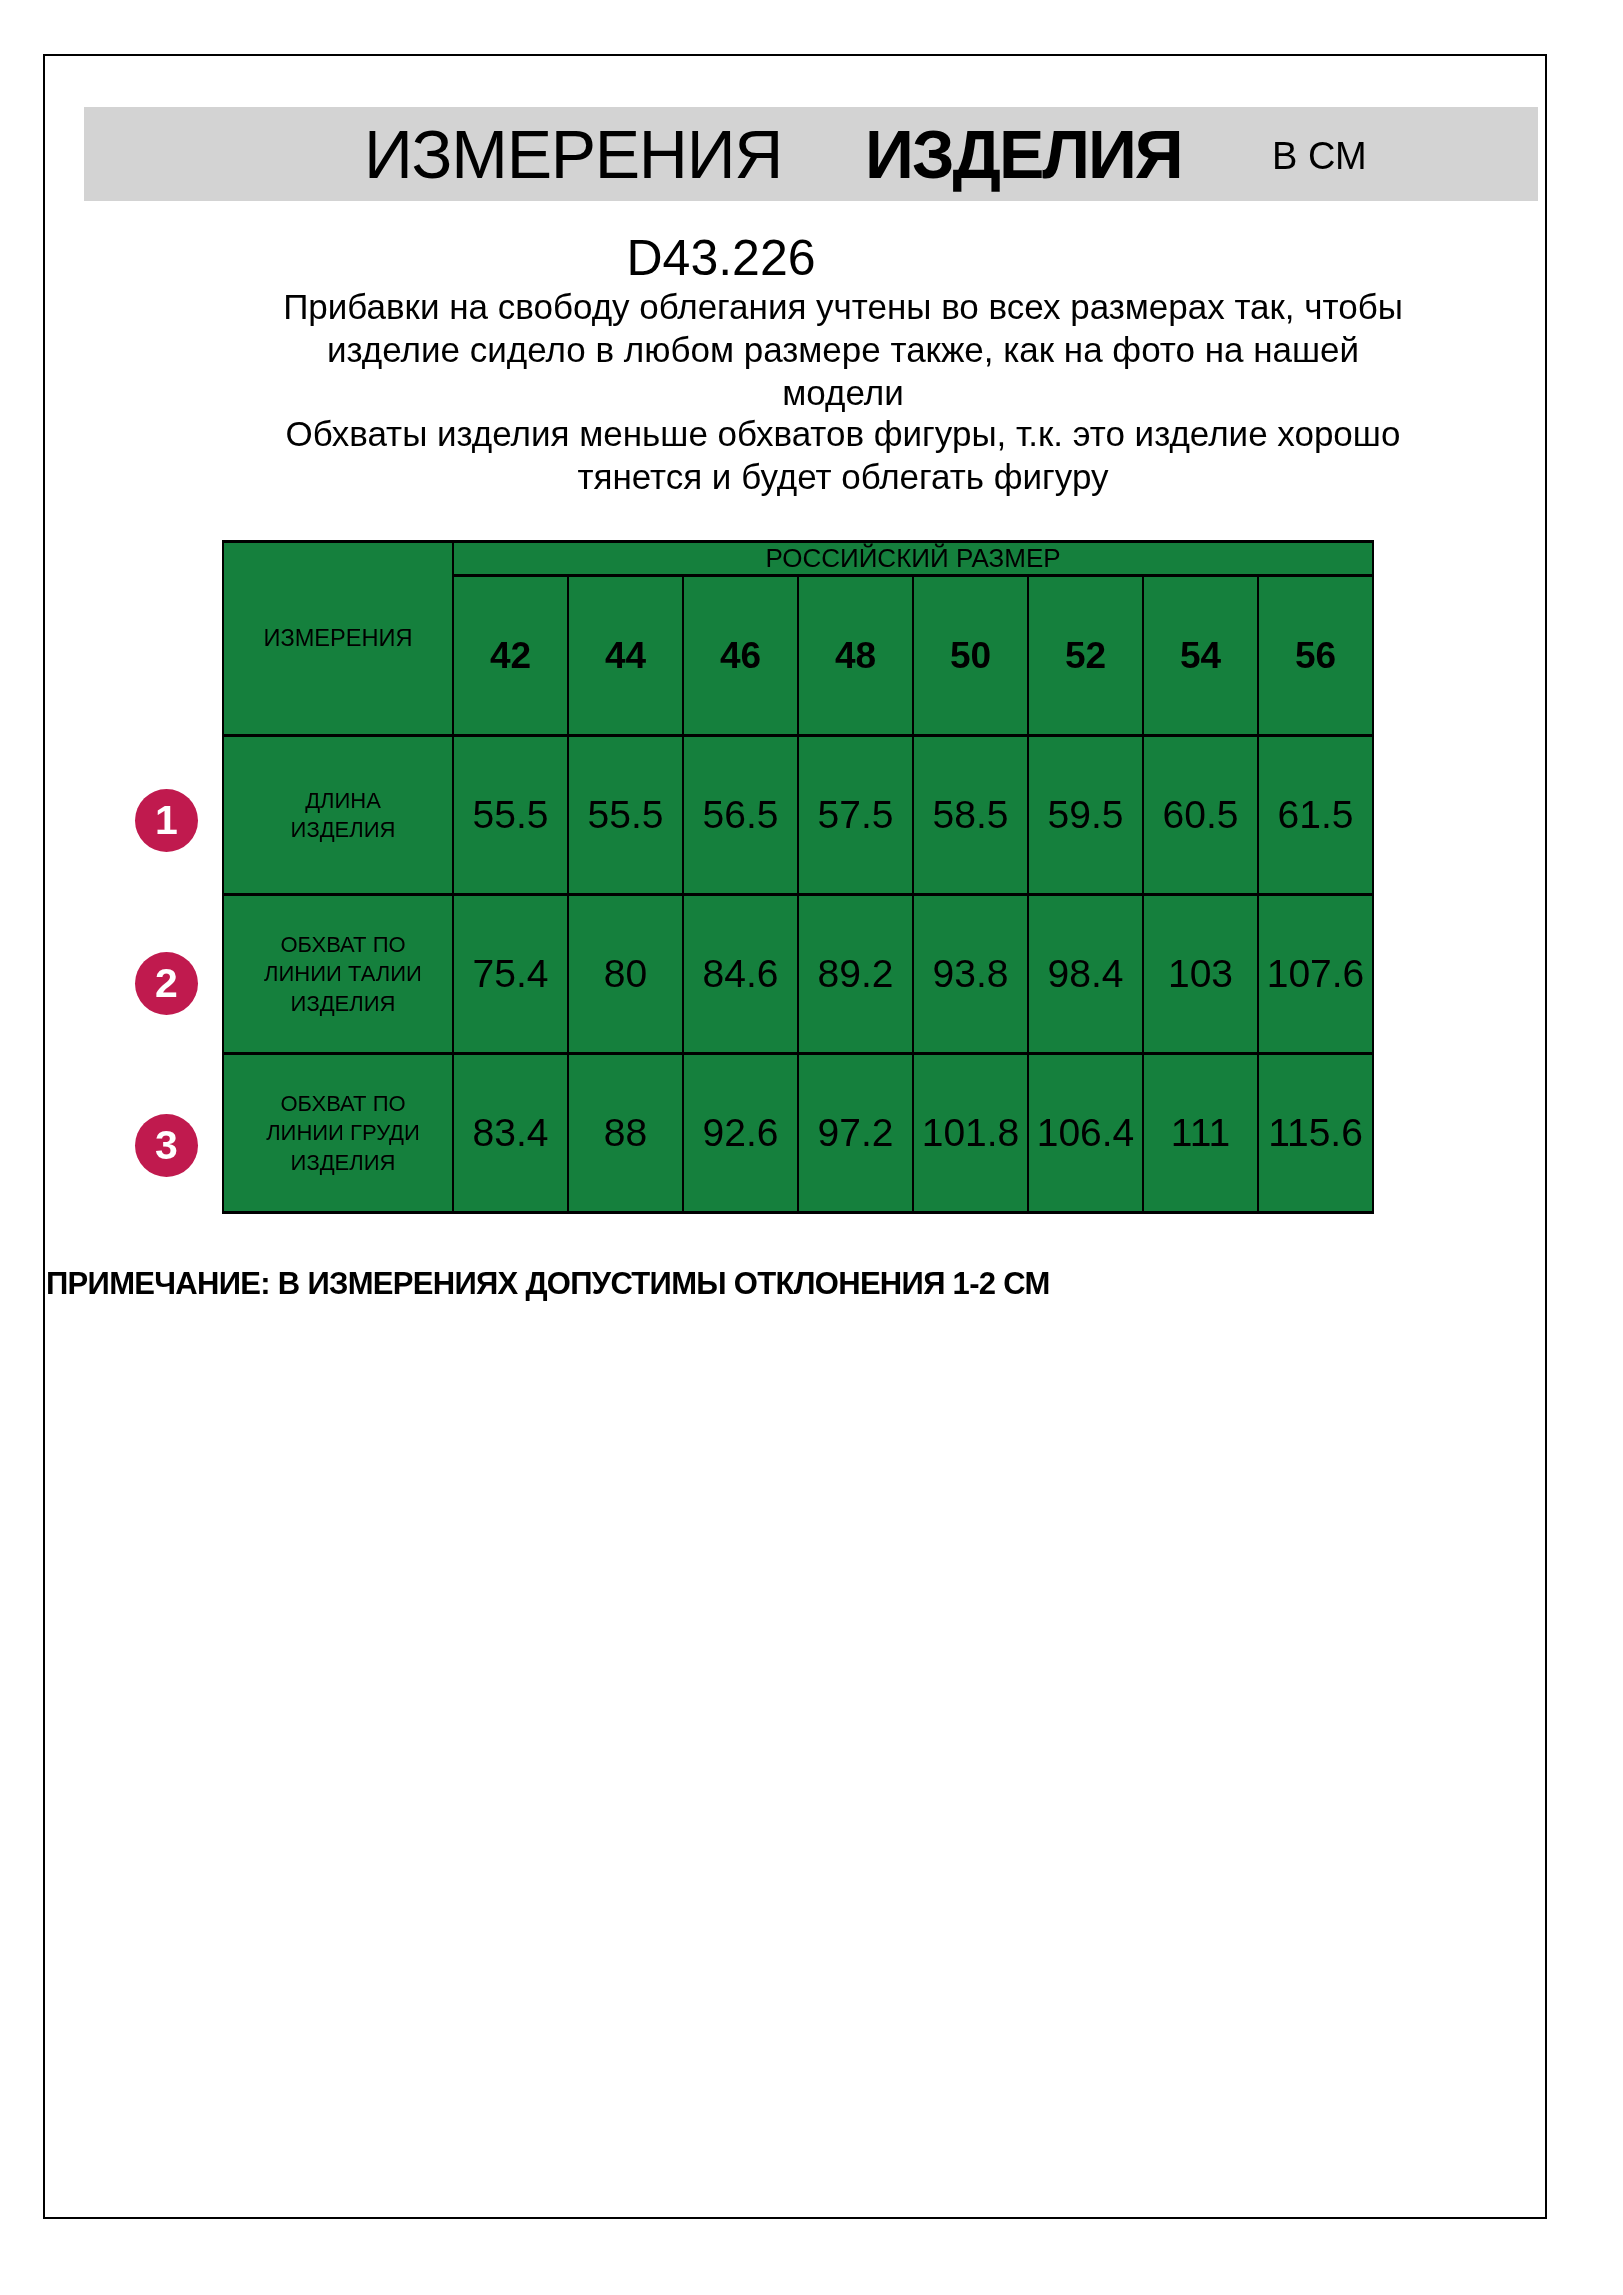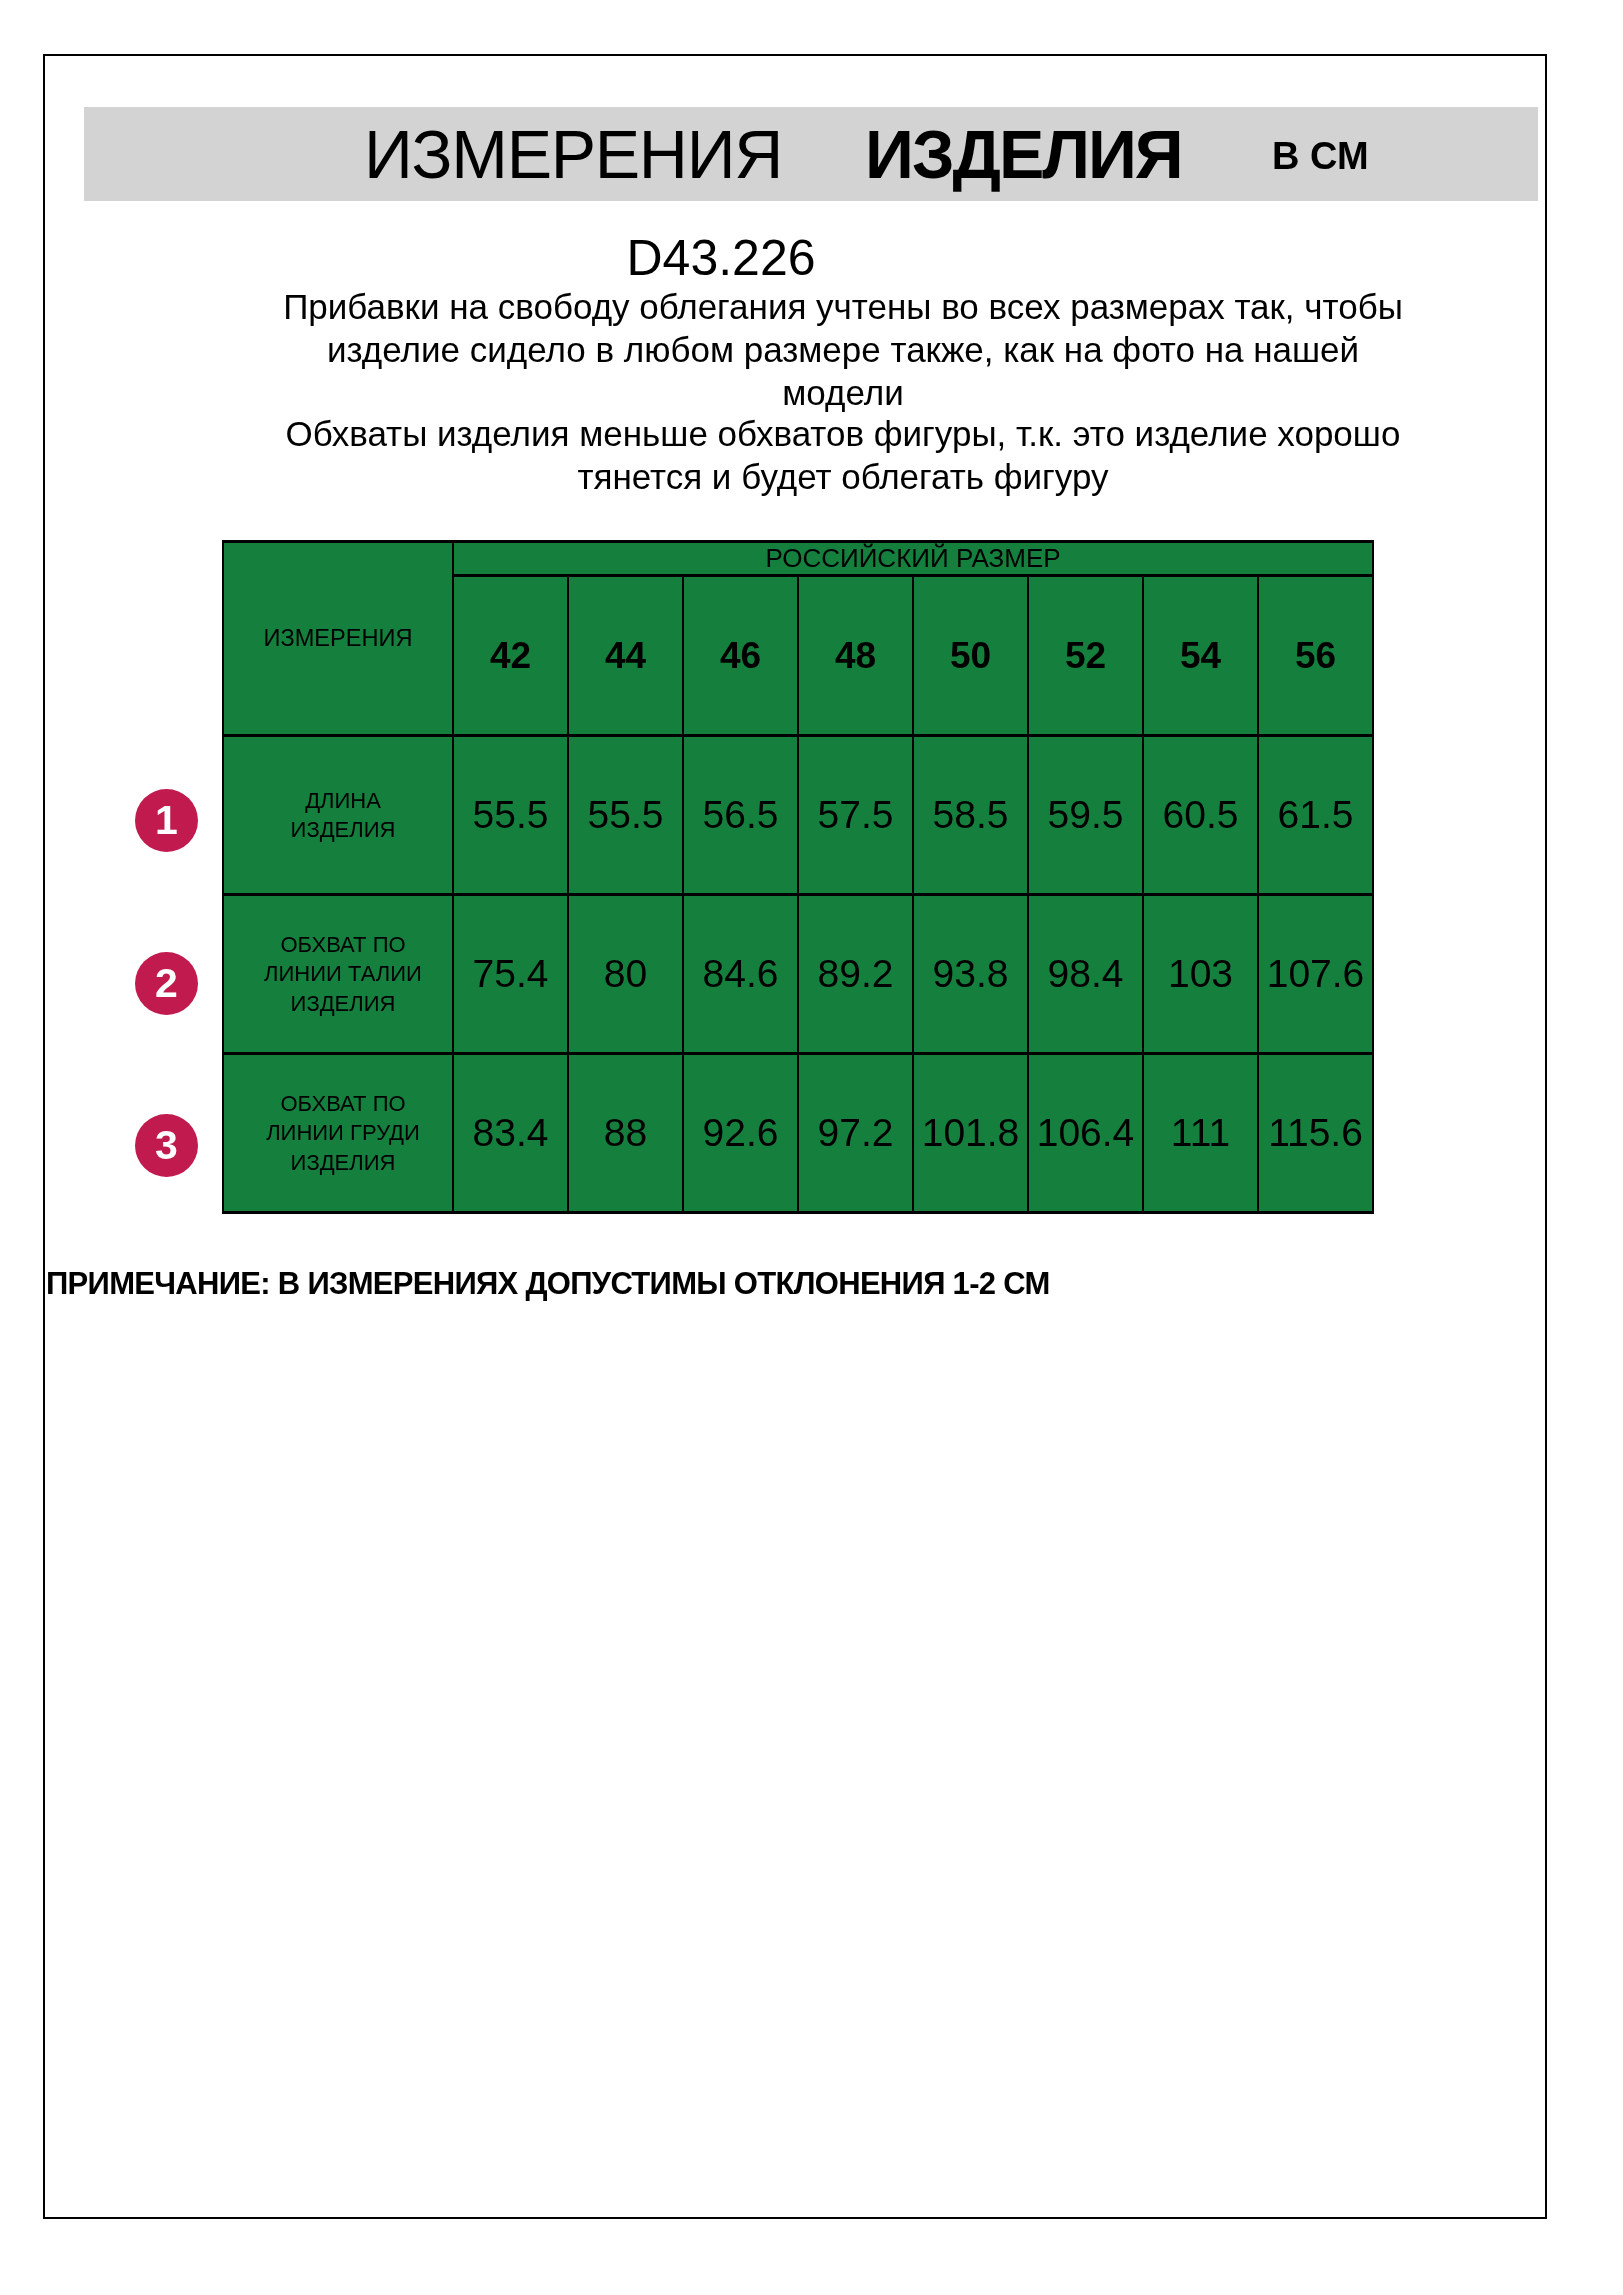--- a/index.html
+++ b/index.html
@@ -12,21 +12,21 @@
   body{font-family:"Liberation Sans","DejaVu Sans",sans-serif;color:var(--ink);}
   .page{position:relative;width:1623px;height:2295px;background:#fff;overflow:hidden;}
 
   
   .frame{position:absolute;left:43px;top:54px;width:1504px;height:2165px;border:2.6px solid #000;}
 
   
   .band{position:absolute;left:84px;top:107px;width:1454px;height:94px;background:var(--band_bg);}
   .title-w1{position:absolute;left:364px;top:120px;font-size:68px;font-weight:400;line-height:1;letter-spacing:-1.3px;white-space:nowrap;}
   .title-w2{position:absolute;left:865px;top:120px;font-size:68px;font-weight:700;line-height:1;letter-spacing:-2px;white-space:nowrap;}
-  .title-unit{position:absolute;left:1272px;top:137px;font-size:38px;font-weight:700;line-height:1;white-space:nowrap;}
+  .title-unit{position:absolute;left:1272px;top:137px;font-size:38px;font-weight:400;line-height:1;white-space:nowrap;}
 
   .model{position:absolute;left:46px;top:229px;width:1350px;text-align:center;font-size:50px;font-weight:400;line-height:59px;}
 
   .para{position:absolute;left:46px;width:1594px;text-align:center;font-size:35px;line-height:43px;font-weight:400;}
   .para.p1{top:285px;}
   .para.p2{top:412px;}
 
   
   table.sizes{position:absolute;left:222px;top:540px;width:1146px;border-collapse:collapse;table-layout:fixed;}
   table.sizes col.c0{width:230px;}

